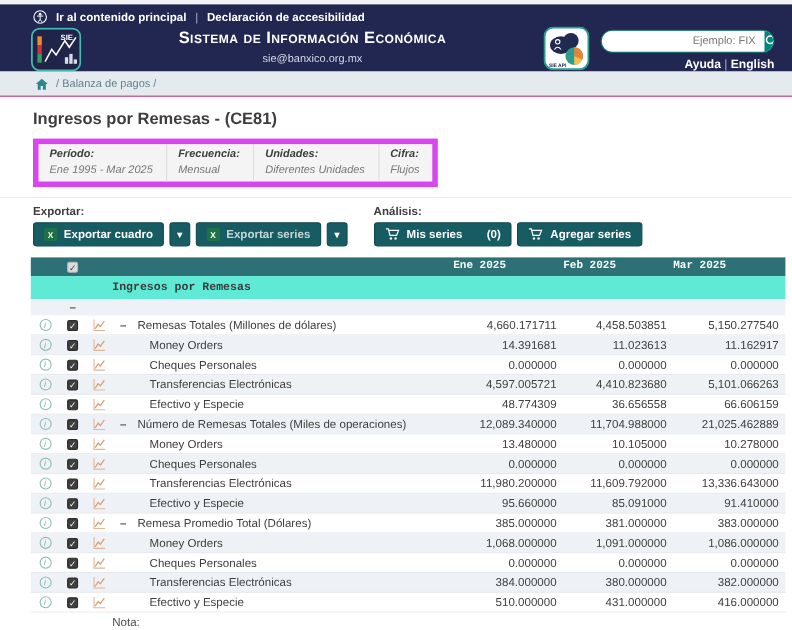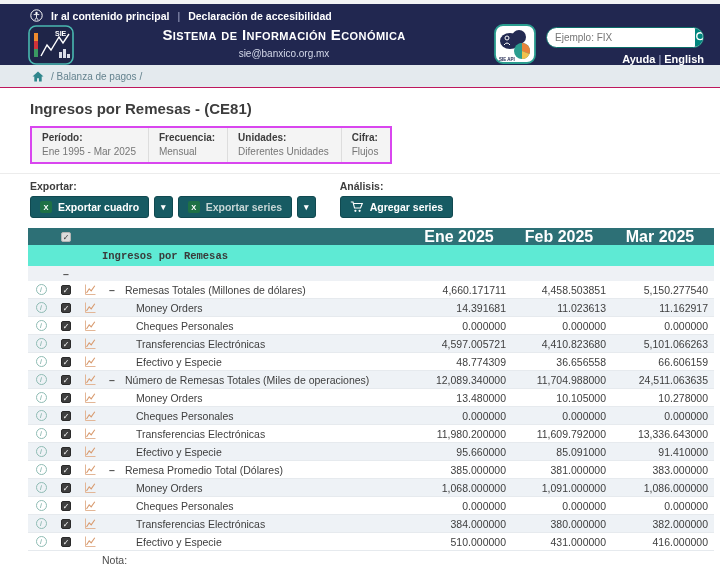--- a/index.html
+++ b/index.html
@@ -30,20 +30,21 @@
   .search-col { display: flex; flex-direction: column; align-items: flex-end; margin-top: 3px; }
   .search-pill {
     display: flex; align-items: stretch; width: 158px; height: 21px;
     background: #fff; border-radius: 11px; overflow: hidden;
     border: 1px solid #0b6e68;
   }
   .search-input {
     flex: 1; border: none; outline: none; font-size: 10px;
     padding: 0 8px; color: #333; background: transparent;
     font-family: "Liberation Sans", sans-serif;
+    text-align: right;
   }
   .search-btn {
     width: 27px; background: #00857d; border: none; cursor: pointer;
     display: flex; align-items: center; justify-content: center;
   }
   .header-links { margin-top: 5px; font-size: 11px; font-weight: bold; }
   .header-links a { color: #fff; text-decoration: none; }
   .link-divider { color: #aab0cf; margin: 0 3px; font-weight: normal; }
 
   
@@ -55,21 +56,21 @@
   .breadcrumb span { cursor: pointer; }
 
   
   .content { background: #fff; padding-bottom: 6px; }
   .page-title {
     font-size: 15px; font-weight: bold; color: #3d3d3d;
     padding: 12px 0 9px 30px;
   }
   .filters {
     display: inline-flex; margin-left: 30px;
-    background: #f4f4f4; border: 2px solid #d946ef;
+    background: #f4f4f4; border: 5px solid #d946ef; font-style: italic;
   }
   .filter-cell { padding: 4px 12px 5px 10px; border-right: 1px solid #ddd; }
   .filter-cell:last-child { border-right: none; }
   .f-label { font-size: 10px; font-weight: bold; color: #3d3d3d; margin-bottom: 3px; }
   .f-value { font-size: 10px; color: #767676; }
   .divider-line { border-bottom: 1px solid #ececec; margin-top: 9px; }
 
   
   .toolbar { display: flex; gap: 24px; padding: 6px 0 9px 30px; }
   .t-label { font-size: 10.5px; font-weight: bold; color: #3d3d3d; margin-bottom: 4px; }
@@ -90,21 +91,21 @@
   .btn .count { margin-left: 16px; }
 
   
   .table { margin: 1px 6px 0 28px; font-size: 10.5px; color: #3e3e3e; }
   .grid-cols {
     display: grid;
     grid-template-columns: 26px 24px 24px 1fr 100px 100px 102px;
     align-items: center;
   }
   .thead { background: #2d7076; height: 17px; }
-  .col-h { color: #fff; font-weight: bold; font-size: 16px; text-align: center; padding-right: 6px; }
+  .col-h { color: #fff; font-weight: bold; font-size: 10px; text-align: left; padding-right: 6px; font-family: Liberation Mono, monospace; }
   .checkbox {
     width: 10px; height: 10px; background: #3f3f3f; border: 1px solid #2a2a2a;
     border-radius: 2px; color: #fff; font-size: 8px; line-height: 9px;
     text-align: center; cursor: pointer; display: inline-block;
   }
   .checkbox.light { background: #dcdcdc; border-color: #b5b5b5; color: #333; }
   .cell-center { display: flex; justify-content: center; }
   .group-row { background: #5eead4; height: 21px; font-family: Liberation Mono, monospace; }
   .group-title { grid-column: 4 / 8; font-weight: bold; font-size: 10.5px; color: #3a3a3a; }
   .collapse-row { background: #eef1f5; height: 15px; }
@@ -243,20 +244,29 @@
     </div>
     <div>
       <div class="t-label">Análisis:</div>
       <div class="btn-row">
         <button class="btn">
           <svg width="14" height="12" viewBox="0 0 14 12">
             <path d="M0.8 1 h2.2 l1.5 6 h6 l1.8 -4.5 h-8.5" fill="none" stroke="#fff" stroke-width="1.1"></path>
             <circle cx="5.4" cy="9.8" r="1.1" fill="#fff"></circle>
             <circle cx="9.6" cy="9.8" r="1.1" fill="#fff"></circle>
           </svg>
+          <span>Mis series</span>
+          <span class="count">(0)</span>
+        </button>
+        <button class="btn">
+          <svg width="14" height="12" viewBox="0 0 14 12">
+            <path d="M0.8 1 h2.2 l1.5 6 h6 l1.8 -4.5 h-8.5" fill="none" stroke="#fff" stroke-width="1.1"></path>
+            <circle cx="5.4" cy="9.8" r="1.1" fill="#fff"></circle>
+            <circle cx="9.6" cy="9.8" r="1.1" fill="#fff"></circle>
+          </svg>
           <span>Agregar series</span>
         </button>
       </div>
     </div>
   </div>
 
   <div class="table">
     <div class="thead grid-cols">
       <span></span>
       <span class="cell-center">
@@ -392,21 +402,21 @@
         <path d="M1.5 0.5 V10.5 H11.5" fill="none" stroke="#e3b696" stroke-width="1"></path>
         <polyline points="2.5,9 5.2,4.8 7.2,6.8 10.8,1.8" fill="none" stroke="#d89a6e" stroke-width="1.1"></polyline>
       </svg>
     </span>
     <span class="c-label">
       <span class="dash">–</span>
       <span class="lbl">Número de Remesas Totales (Miles de operaciones)</span>
     </span>
     <span class="c-val">12,089.340000</span>
     <span class="c-val">11,704.988000</span>
-    <span class="c-val">24,511.063635</span>
+    <span class="c-val">21,025.462889</span>
   </div>
         <div class="trow grid-cols child">
     <span class="cell-center">
             <span class="info-icon">i</span>
           </span>
     <span class="cell-center">
             <span class="checkbox">✓</span>
           </span>
     <span class="cell-center">
       <svg class="chart-icon" width="12" height="12" viewBox="0 0 12 12">

